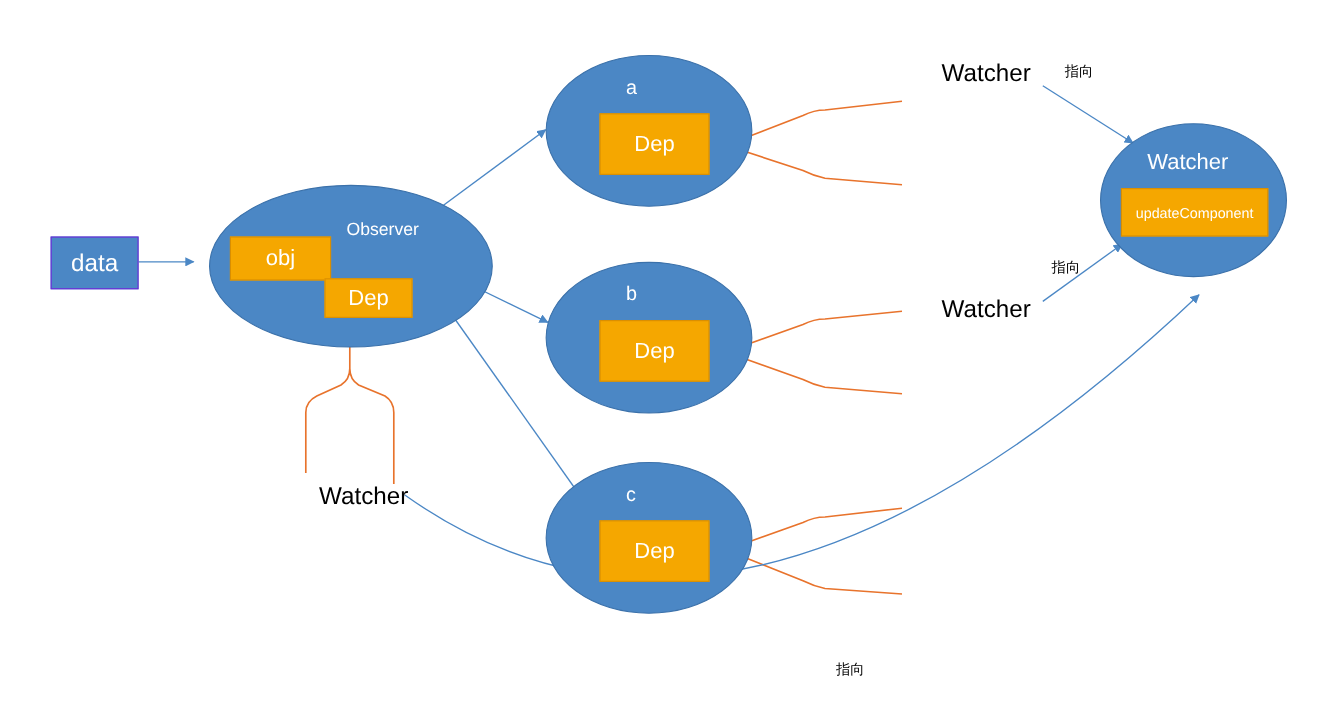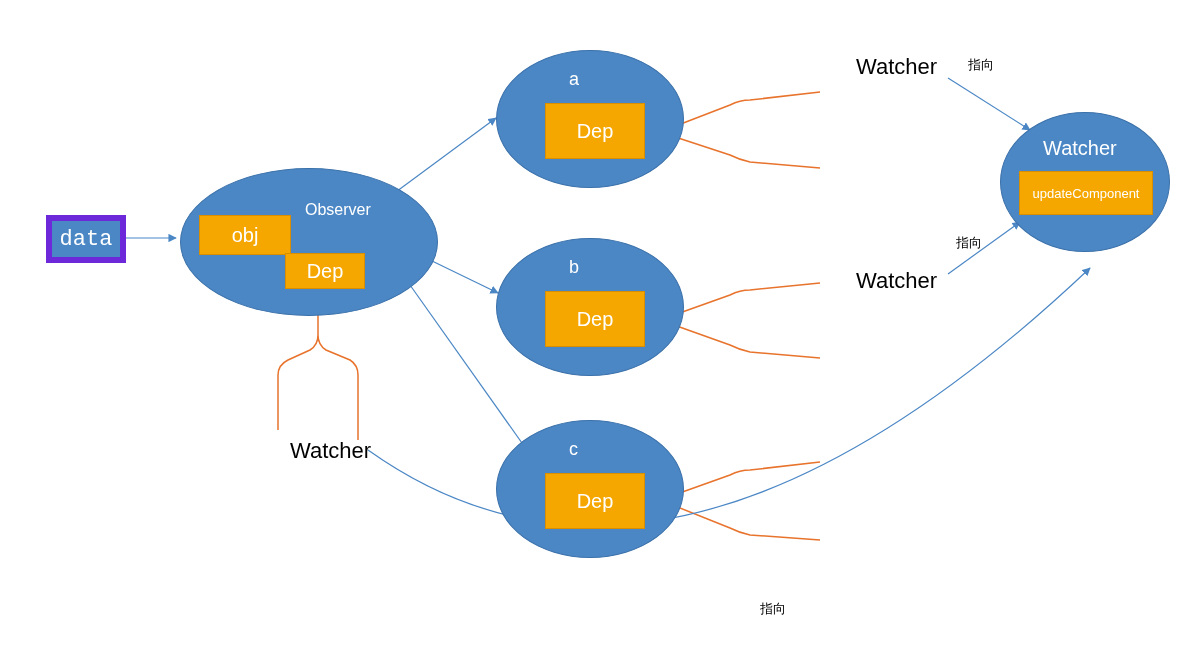--- a/index.html
+++ b/index.html
@@ -16,27 +16,26 @@
     position: absolute;
     top: 0;
     left: 0;
   }
   .node {
     position: absolute;
     box-sizing: border-box;
   }
   .rect-blue {
     background: #4b87c5;
-    border: 6px solid #6d28d9;
+    border: 1px solid #6d28d9;
     color: #fff;
     display: flex;
     align-items: center;
     justify-content: center;
     font-size: 22px;
-    font-family: Liberation Mono, monospace;
   }
   .ellipse {
     background: #4b87c5;
     border: 1px solid #3b71aa;
     border-radius: 50%;
     color: #fff;
   }
   .inner-box {
     position: absolute;
     background: #f5a700;
@@ -97,21 +96,21 @@
 
   <line x1="948" y1="274" x2="1020" y2="222" stroke="#4b87c5" stroke-width="1.2" marker-end="url(#arrow-blue)"></line>
 
   <path d="M 368 450 Q 670 665 1090 268" stroke="#4b87c5" stroke-width="1.2" fill="none" marker-end="url(#arrow-blue)"></path>
 </svg>
 
 <div class="node rect-blue" style="left:46px; top:215px; width:80px; height:48px;">
   <span>data</span>
 </div>
 
-<div class="node ellipse" style="left:180px; top:168px; width:258px; height:148px;">
+<div class="node ellipse" style="left:190px; top:168px; width:258px; height:148px;">
   <span class="ellipse-label" style="left:124px; top:32px; font-size:16px;">Observer</span>
   <div class="inner-box" style="left:18px; top:46px; width:92px; height:40px;">
     <span>obj</span>
   </div>
   <div class="inner-box" style="left:104px; top:84px; width:80px; height:36px;">
     <span>Dep</span>
   </div>
 </div>
 
 <div class="node ellipse" style="left:496px; top:50px; width:188px; height:138px;">

